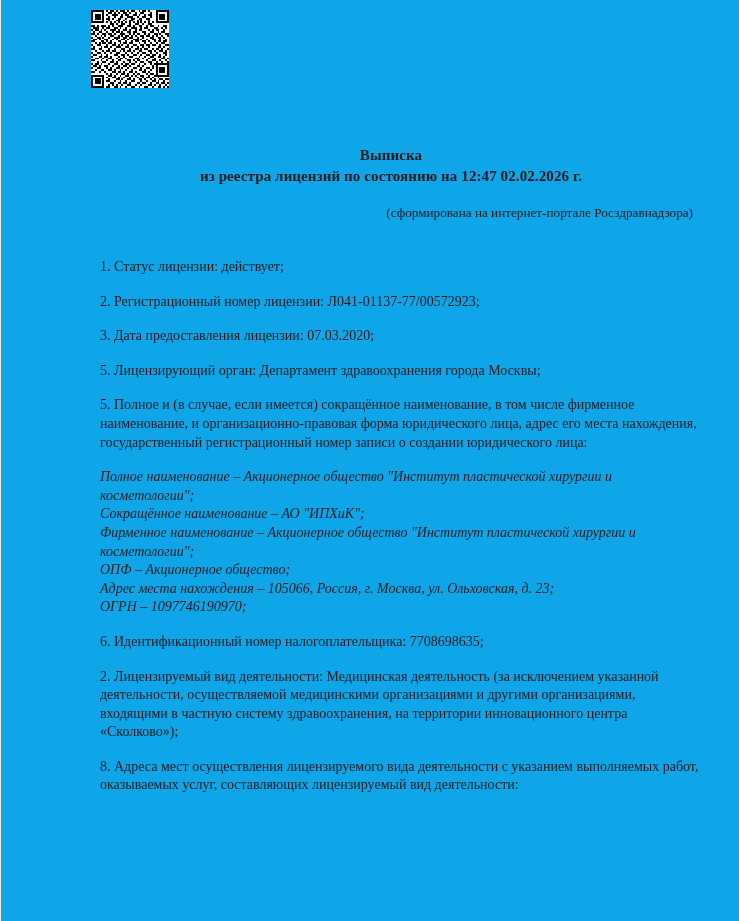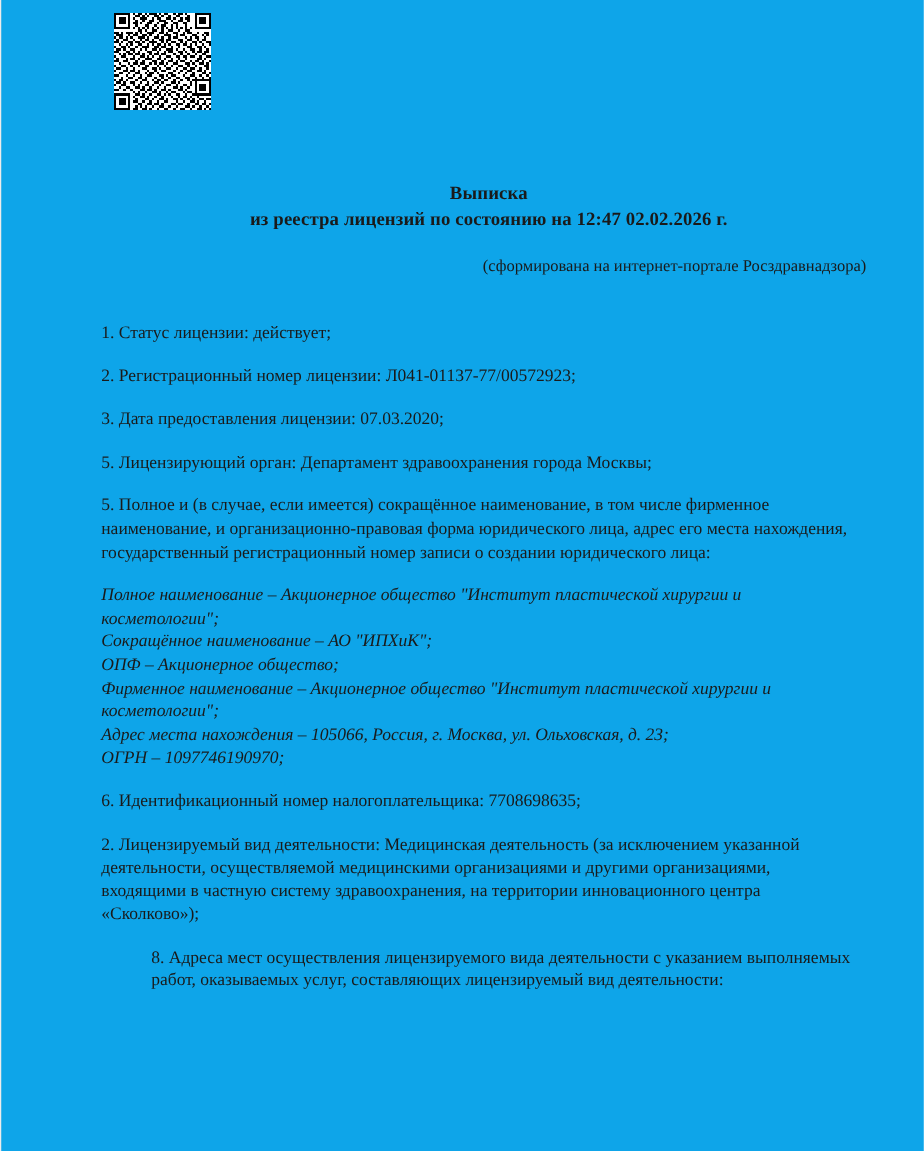--- a/index.html
+++ b/index.html
@@ -55,32 +55,32 @@
     top: 204px;
     width: 604px;
     text-align: right;
     font-size: 13.2px;
     line-height: 18px;
   }
 
   
   #body-content {
     position: absolute;
-    left: 80px;
+    left: 99px;
     top: 258px;
     width: 602px;
   }
   .para {
     font-size: 14px;
     line-height: 18.6px;
     text-align: left;
     margin: 0 0 16px 0;
     white-space: normal;
   }
-  .para:last-child { margin-bottom: 0; margin-left: 40px; }
+  .para:last-child { margin-bottom: 0; }
 
   .detail-block {
     font-size: 14px;
     line-height: 18.6px;
     margin: 0 0 16px 0;
   }
   .detail-line { display: block; font-style: italic; }
 </style>
 </head>
 <body>
@@ -659,22 +659,22 @@
 
     <p class="para">1. Статус лицензии: действует;</p>
     <p class="para">2. Регистрационный номер лицензии: Л041-01137-77/00572923;</p>
     <p class="para">3. Дата предоставления лицензии: 07.03.2020;</p>
     <p class="para">5. Лицензирующий орган: Департамент здравоохранения города Москвы;</p>
     <p class="para">5. Полное и (в случае, если имеется) сокращённое наименование, в том числе фирменное наименование, и организационно-правовая форма юридического лица, адрес его места нахождения, государственный регистрационный номер записи о создании юридического лица:</p>
 
     <div class="detail-block">
       <span class="detail-line">Полное наименование – Акционерное общество "Институт пластической хирургии и косметологии";</span>
       <span class="detail-line">Сокращённое наименование – АО "ИПХиК";</span>
+      <span class="detail-line">Фирменное наименование – Акционерное общество "Институт пластической хирургии и косметологии";</span>
       <span class="detail-line">ОПФ – Акционерное общество;</span>
-      <span class="detail-line">Фирменное наименование – Акционерное общество "Институт пластической хирургии и косметологии";</span>
       <span class="detail-line">Адрес места нахождения – 105066, Россия, г. Москва, ул. Ольховская, д. 23;</span>
       <span class="detail-line">ОГРН – 1097746190970;</span>
     </div>
 
     <p class="para">6. Идентификационный номер налогоплательщика: 7708698635;</p>
     <p class="para">2. Лицензируемый вид деятельности: Медицинская деятельность (за исключением указанной деятельности, осуществляемой медицинскими организациями и другими организациями, входящими в частную систему здравоохранения, на территории инновационного центра «Сколково»);</p>
     <p class="para">8. Адреса мест осуществления лицензируемого вида деятельности с указанием выполняемых работ, оказываемых услуг, составляющих лицензируемый вид деятельности:</p>
 
   </div>
 </div>

